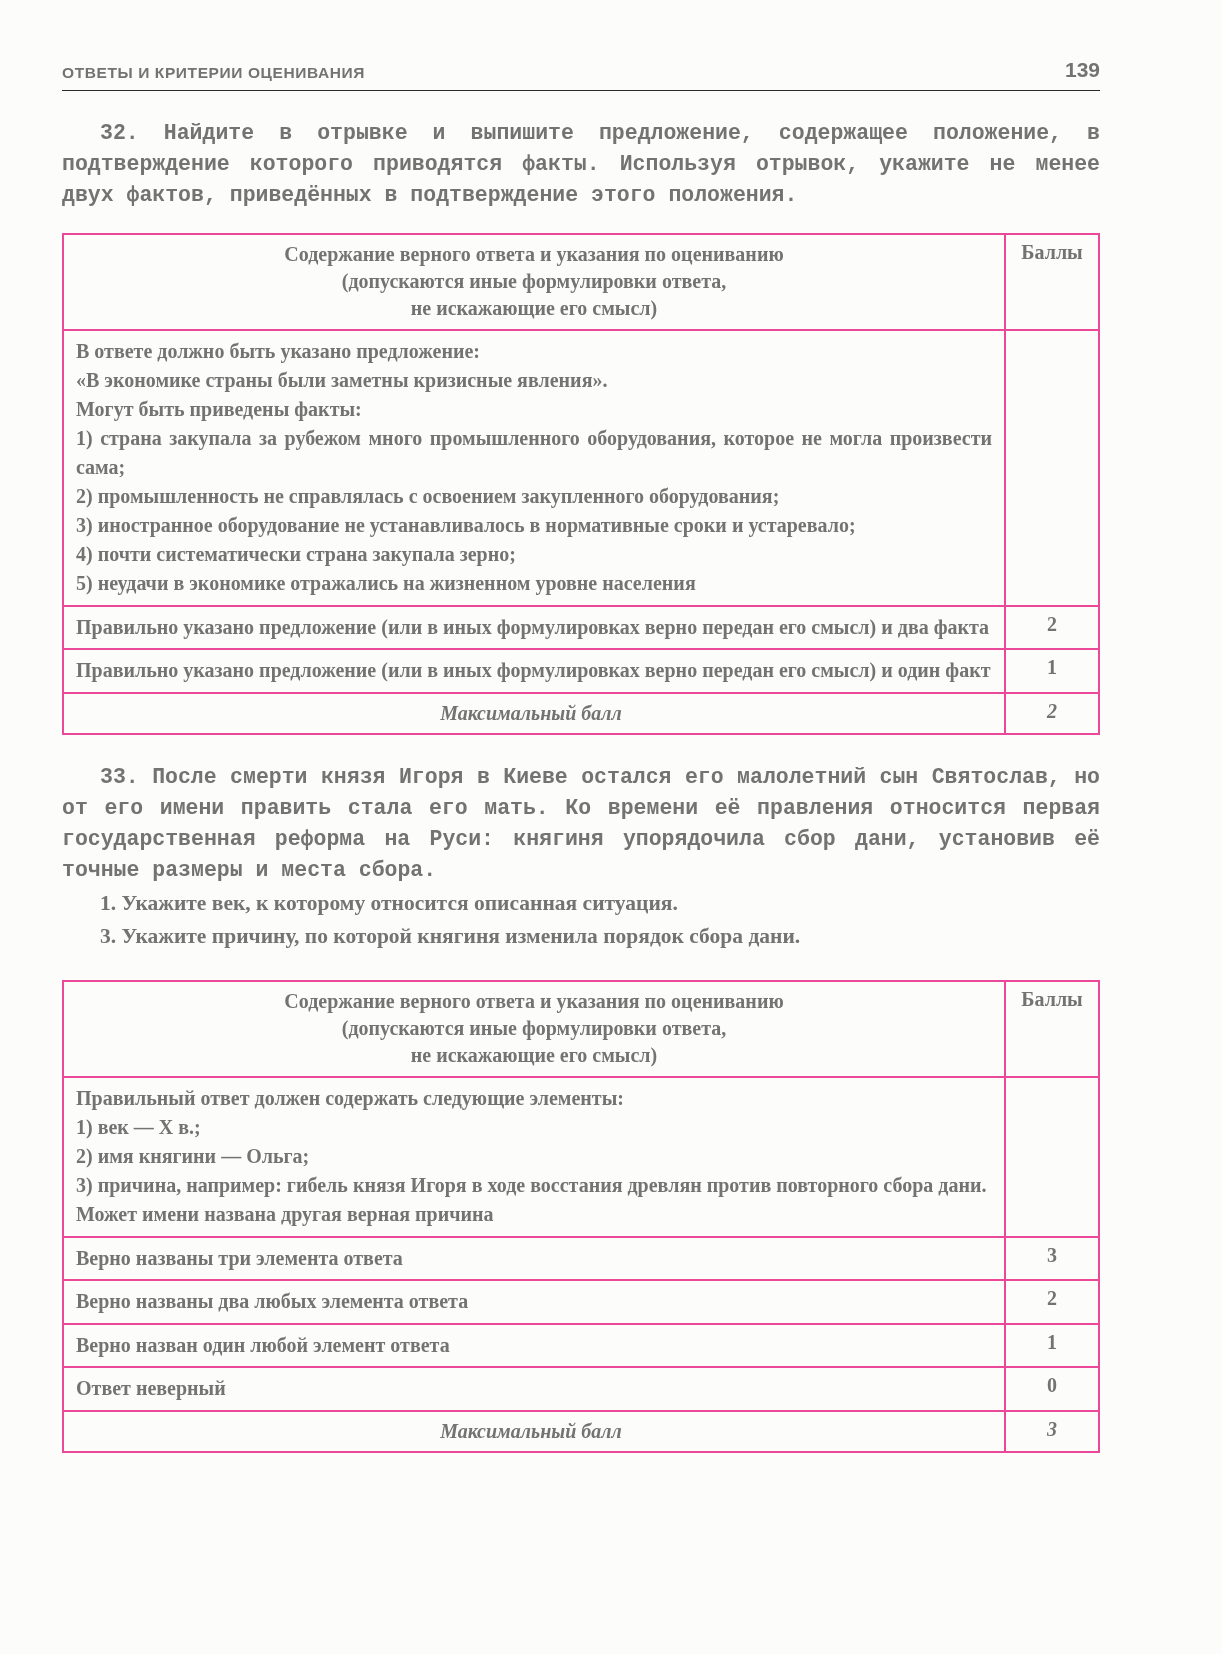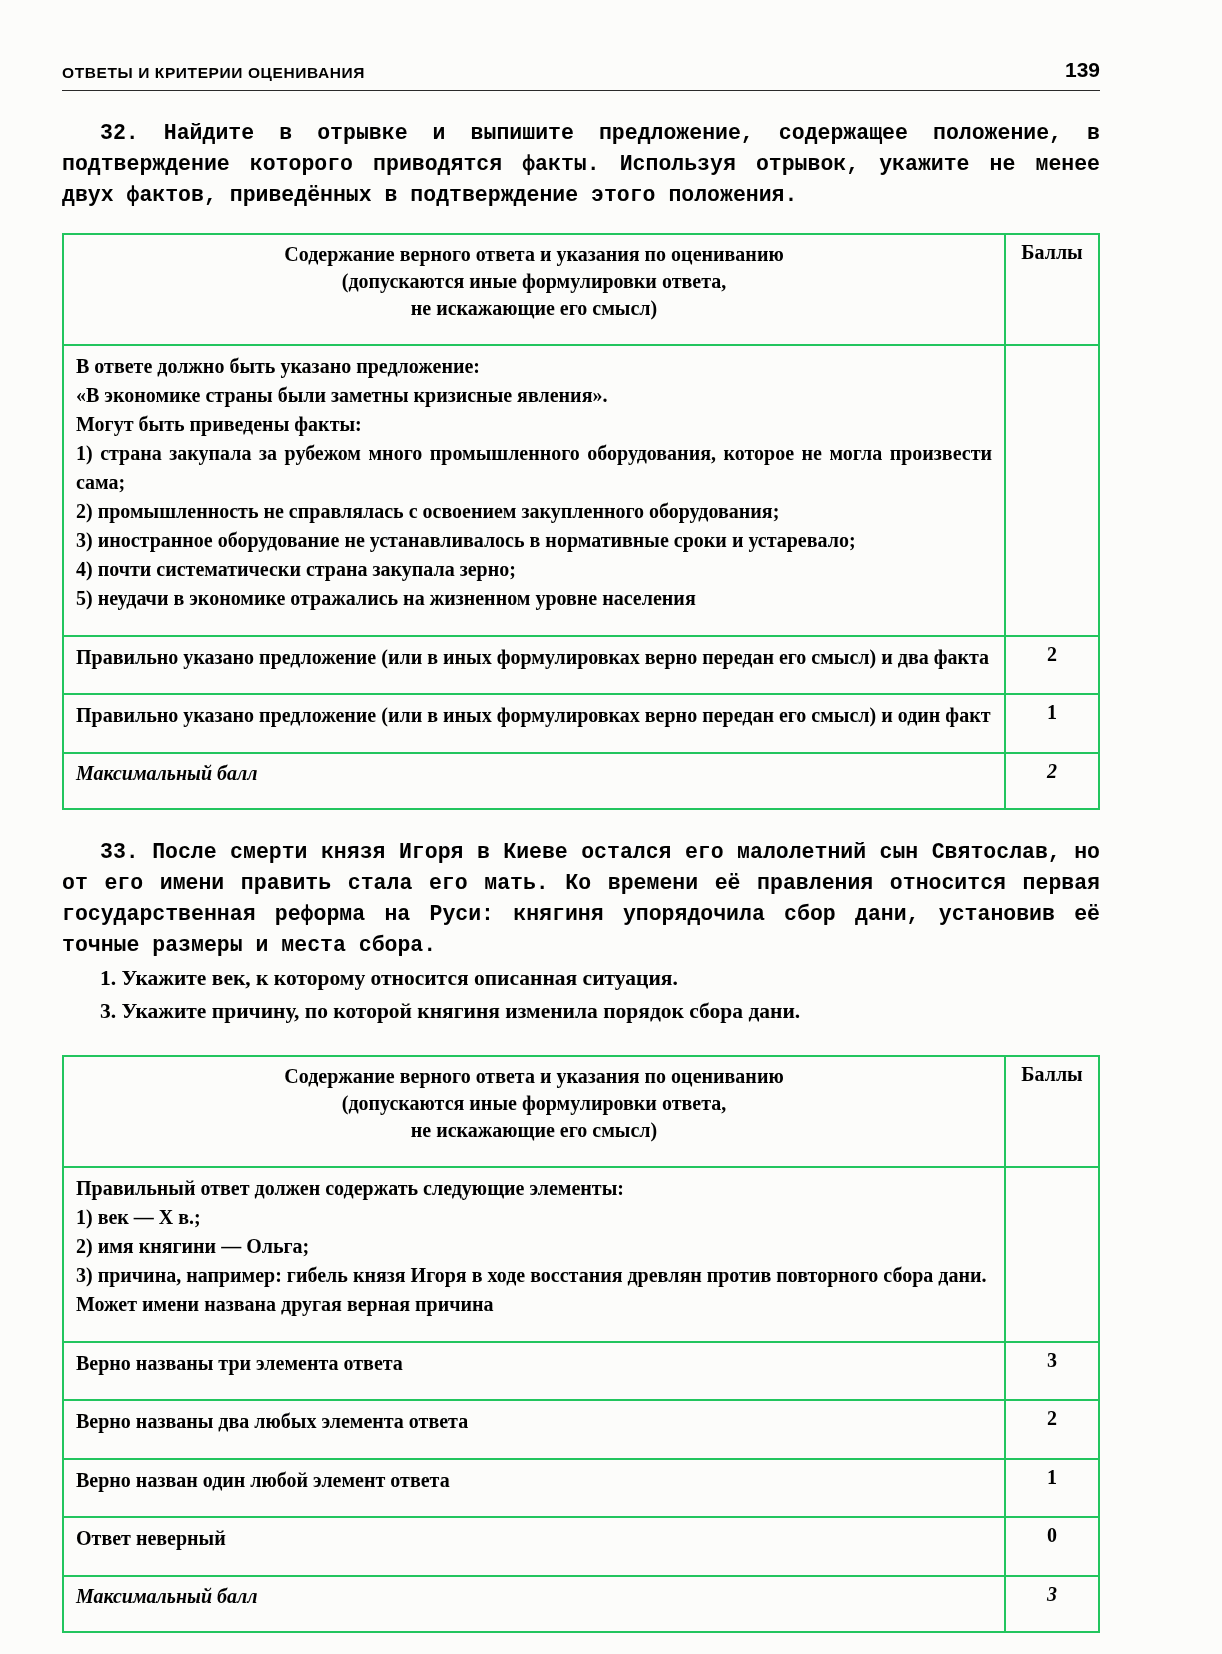--- a/index.html
+++ b/index.html
@@ -3,21 +3,21 @@
 <meta charset="utf-8">
 <style>
   html,body{margin:0;padding:0;background:#d8d8d4;}
   .page{
     position:relative;
     width:1222px;height:1654px;
     box-sizing:border-box;
     margin:0 auto;
     padding:58px 122px 40px 62px;
     background:#fcfcfa;
-    color:#000000;
+    color:#737373;
     font-family:"Liberation Serif", serif;
     font-weight:bold;
     overflow:hidden;
   }
   
   .running-head{
     display:flex;justify-content:space-between;align-items:flex-end;
     font-family:"Liberation Sans", sans-serif;
   }
   .rh-title{font-size:15.5px;letter-spacing:0.6px;font-weight:bold;}
@@ -39,43 +39,43 @@
 
   
   table.score-table{
     width:100%;
     border-collapse:collapse;
     margin-top:22px;
     font-size:20px;
   }
   table.score-table th,
   table.score-table td{
-    border:2px solid #22c55e;
-    padding:6px 12px 22px 12px;
+    border:2px solid #ec4899;
+    padding:6px 12px 7px 12px;
     vertical-align:top;
   }
   col.points-col{width:94px;}
   th.content-head{
     text-align:center;font-weight:bold;line-height:1.35;
     padding-top:9px;padding-bottom:9px;vertical-align:middle;
   }
   th.points-head{
     text-align:center;font-weight:bold;vertical-align:middle;
   }
   td.content-cell{
     text-align:justify;line-height:1.42;
   }
   td.points-cell{
     text-align:center;font-weight:bold;
   }
   .ans-line{line-height:1.45;}
   .u{text-underline-offset:3px;}
   .multiline{white-space:pre-line;}
   tr.max-row td.max-label{
-    text-align:left;font-style:italic;padding-right:18px;
+    text-align:center;font-style:italic;padding-right:18px;
     line-height:1.3;
   }
   tr.max-row td.points-cell{font-style:italic;}
   .spacer-lg{height:6px;}
 </style>
 </head>
 <body>
 
 <div class="page">
 

